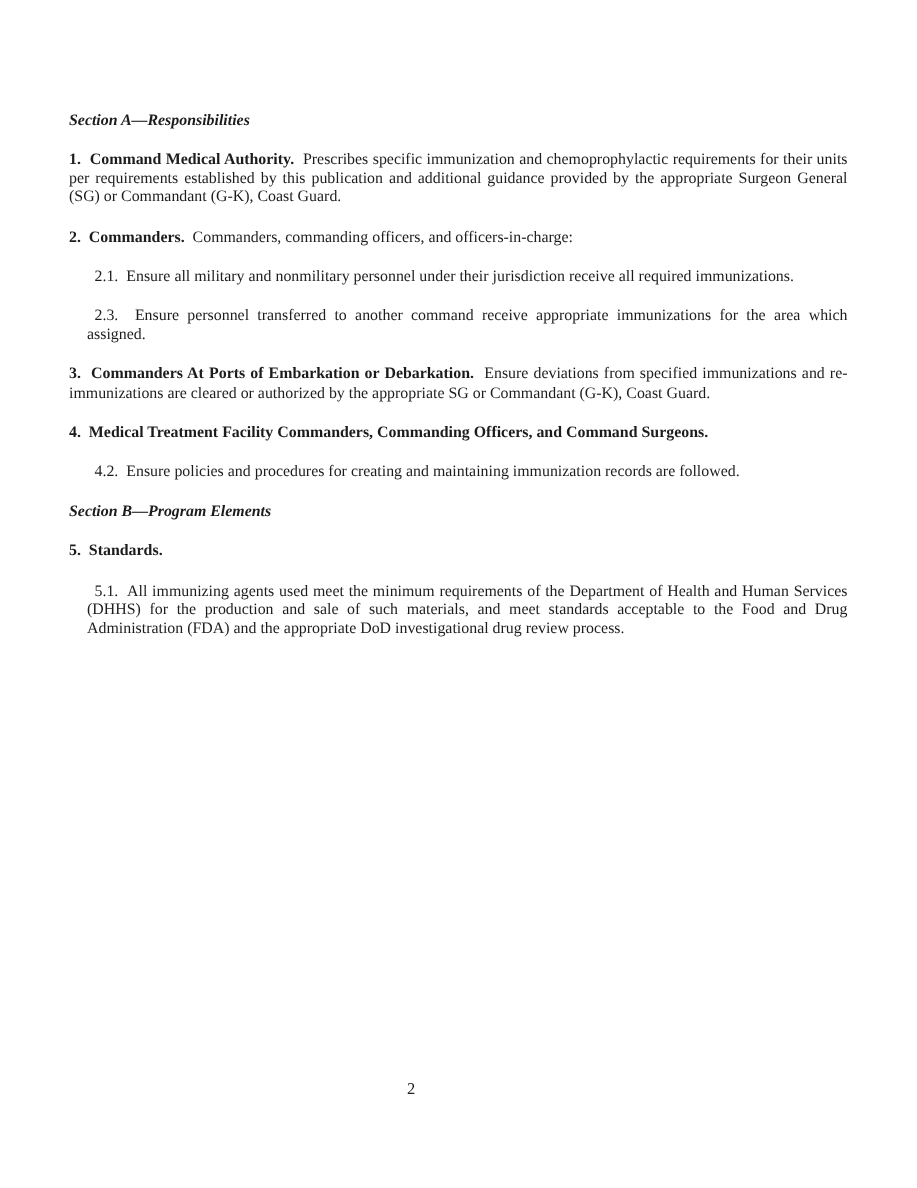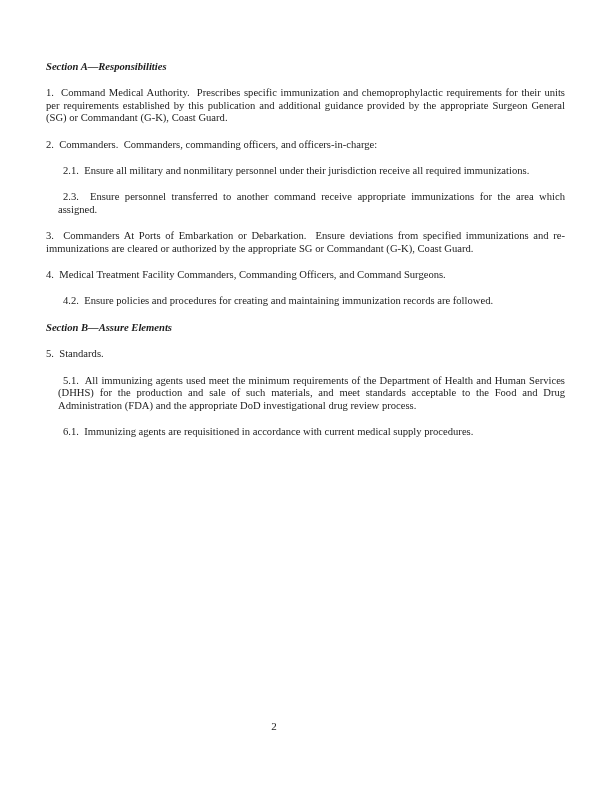--- a/index.html
+++ b/index.html
@@ -16,39 +16,39 @@
     font-family: "Liberation Serif", "DejaVu Serif", serif;
     color: #1c1c1c;
   }
   .content {
     position: absolute;
     left: 46px;
     top: 57px;
     width: 519px;
   }
   .content > :first-child {
-    margin-top: 4px;
+    margin-top: 18px;
   }
   p {
     margin: 0;
     font-size: 10.6px;
     line-height: 12.4px;
     text-align: justify;
   }
   .section-heading {
     font-weight: 700;
     font-style: italic;
     margin-top: 14px;
     text-align: left;
   }
   .item {
     margin-top: 14px;
   }
   .item .lead {
-    font-weight: 400;
+    font-weight: 700;
   }
   .sub {
     margin-top: 14px;
     margin-left: 12px;
     text-indent: 5px;
   }
   .page-number {
     position: absolute;
     left: 248px;
     top: 720px;
@@ -72,25 +72,24 @@
 
     <p class="sub">2.1.&nbsp; Ensure all military and nonmilitary personnel under their jurisdiction receive all required immunizations.</p>
     <p class="sub">2.3.&nbsp; Ensure personnel transferred to another command receive appropriate immunizations for the area which assigned.</p>
 
     <p class="item"><b class="lead">3.&nbsp; Commanders At Ports of Embarkation or Debarkation.</b><span>&nbsp; Ensure deviations from specified immunizations and re-immunizations are cleared or authorized by the appropriate SG or Commandant (G-K), Coast Guard.</span></p>
 
     <p class="item"><b class="lead">4.&nbsp; Medical Treatment Facility Commanders, Commanding Officers, and Command Surgeons.</b><span></span></p>
 
     <p class="sub">4.2.&nbsp; Ensure policies and procedures for creating and maintaining immunization records are followed.</p>
 
-    <p class="section-heading">Section B—Assure Elements</p>
+    <p class="section-heading">Section B—Program Elements</p>
 
     <p class="item"><b class="lead">5.&nbsp; Standards.</b><span></span></p>
 
     <p class="sub">5.1.&nbsp; All immunizing agents used meet the minimum requirements of the Department of Health and Human Services (DHHS) for the production and sale of such materials, and meet standards acceptable to the Food and Drug Administration (FDA) and the appropriate DoD investigational drug review process.</p>
 
 
-    <p class="sub">6.1.&nbsp; Immunizing agents are requisitioned in accordance with current medical supply procedures.</p>
 
   </div>
 
   <div class="page-number">2</div>
 </div>
 
 </body></html>

